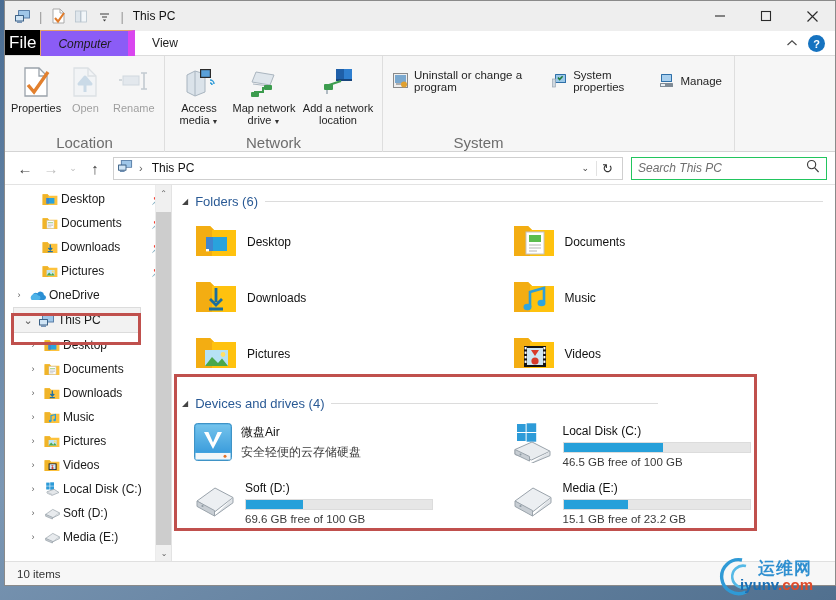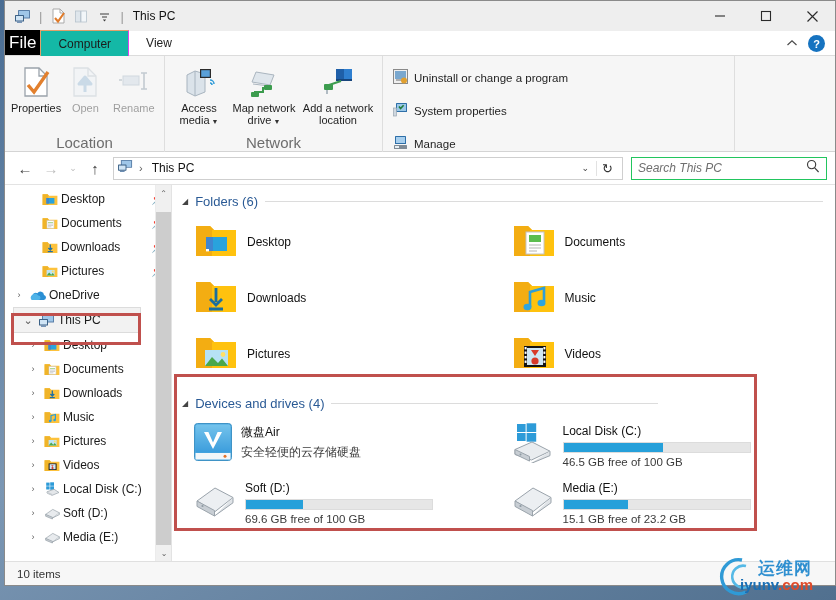--- a/index.html
+++ b/index.html
@@ -52,24 +52,24 @@
     border-bottom: 1px solid #dcdcdc;
   }
   .tab {
     height: 25px; padding: 0 17px;
     display: flex; align-items: center;
     font-size: 12px; color: #222;
     white-space: nowrap;
   }
   .tab.file { background: #000000; color: #fff; font-size: 17px; padding: 0 4px; }
   .tab.active {
-    background: #14b8a6; color: #1c1c1c;
-    border-left: 1px solid #e2a06a; border-right: 1px solid #d946ef;
+    background: #8b5cf6; color: #1c1c1c;
+    border-left: 1px solid #e2a06a; border-right: 7px solid #d946ef;
     border-top: 1px solid #e2a06a;
-    margin-bottom: -1px; height: 26px;
+    margin-bottom: -1px; height: 26px; font-style: italic;
   }
   .tab-right {
     position: absolute; right: 0; top: 0; height: 25px;
     display: flex; align-items: center; gap: 10px; padding-right: 10px;
   }
   .chev-up { color: #4a4a4a; font-size: 10px; }
   .help-icon {
     width: 17px; height: 17px; border-radius: 50%;
     background: #1673c0; color: #fff; font-size: 11px; font-weight: bold;
     display: flex; align-items: center; justify-content: center;
@@ -97,21 +97,21 @@
     width: 56px; display: flex; flex-direction: column;
     align-items: center; padding-top: 4px; cursor: default;
   }
   .rbtn.disabled { opacity: .42; }
   .rbtn .lbl {
     font-size: 11px; color: #1f1f1f; text-align: center;
     line-height: 12px; margin-top: 3px;
   }
   .rbtn .ico { height: 34px; display: flex; align-items: center; }
   .rbtn.wide { width: 74px; }
-  .rsmall-col { display: flex; flex-direction: column; padding-top: 6px; gap: 12px; }
+  .rsmall-col { display: flex; flex-direction: row; padding-top: 6px; gap: 3px; }
   .rsmall {
     display: flex; align-items: center; gap: 6px;
     font-size: 11.5px; color: #1f1f1f; padding: 2px 6px 2px 2px;
   }
   .caret-dn { font-size: 7px; color: #333; margin-left: 2px; }
   
   .addrbar {
     height: 32px; background: #ffffff;
     display: flex; align-items: center;
     padding: 0 8px; gap: 2px; flex: 0 0 32px;

